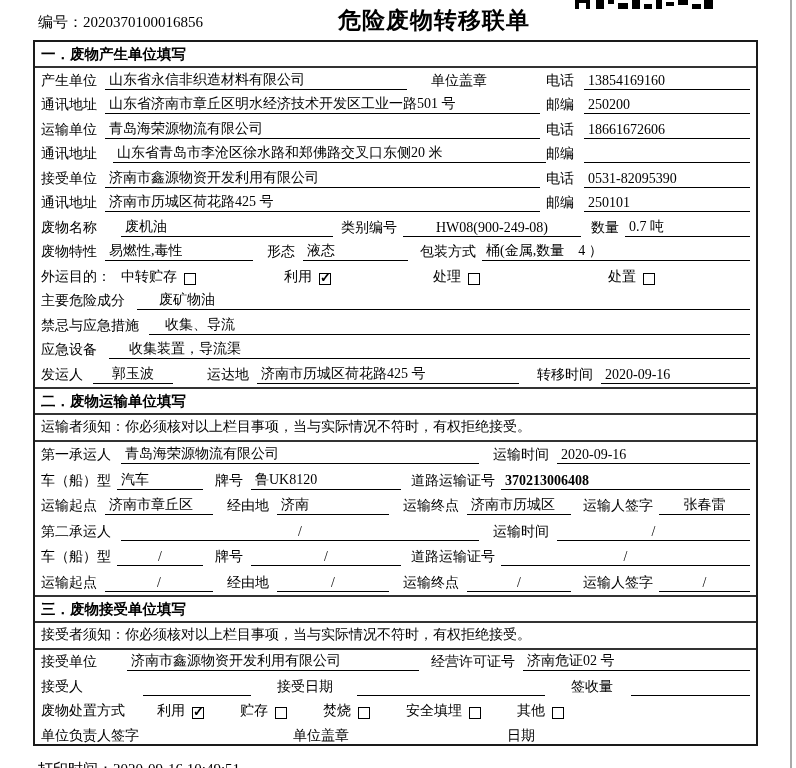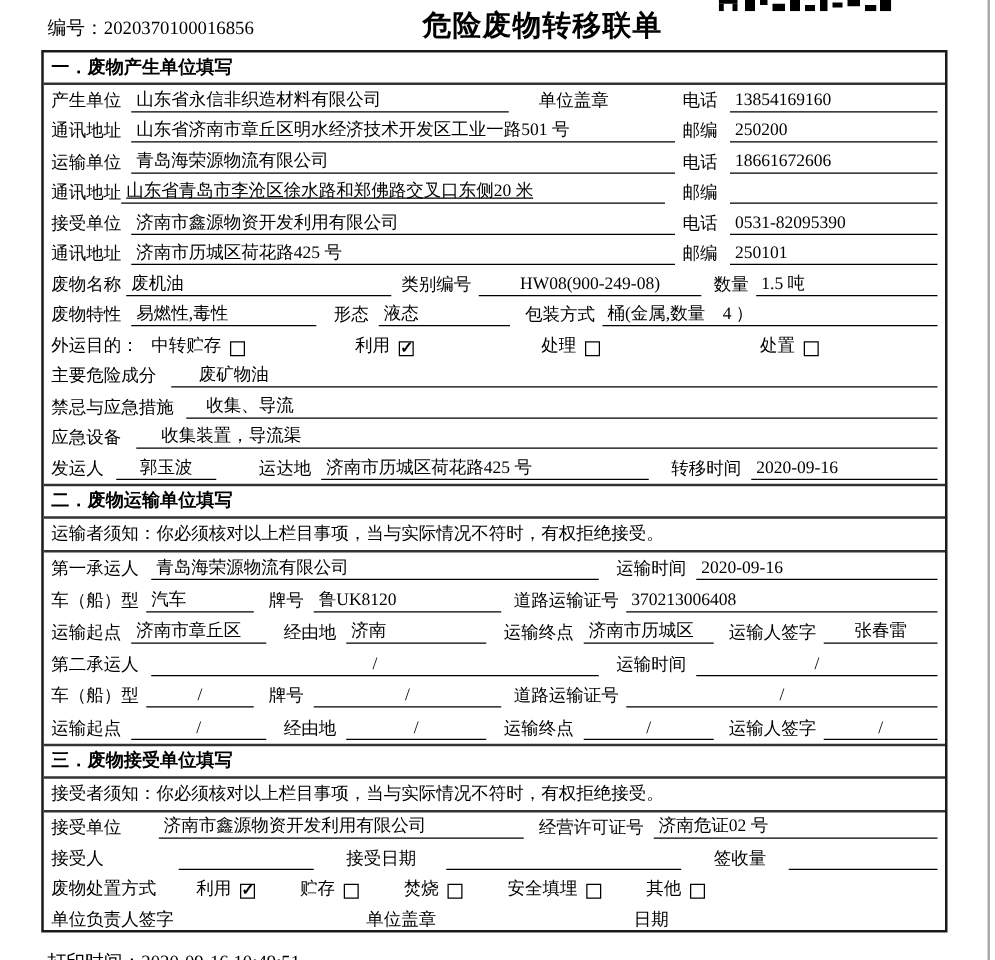--- a/index.html
+++ b/index.html
@@ -98,21 +98,21 @@
         <span class="lbl">运输单位</span>
         <span class="ul" style="width:435px;margin-left:8px;">青岛海荣源物流有限公司</span>
       </div>
       <span class="lbl" style="padding-right:10px;">电话</span>
       <span class="ul fill">18661672606</span>
     </div>
 
     <div class="row r245">
       <div class="left-part">
         <span class="lbl">通讯地址</span>
-        <span class="ul" style="width:435px;margin-left:0;text-decoration:underline;">山东省青岛市李沧区徐水路和郑佛路交叉口东侧20 米</span>
+        <span class="ul" style="width:435px;margin-left:16px;">山东省青岛市李沧区徐水路和郑佛路交叉口东侧20 米</span>
       </div>
       <span class="lbl" style="padding-right:10px;">邮编</span>
       <span class="ul fill"></span>
     </div>
 
     <div class="row r245">
       <div class="left-part">
         <span class="lbl">接受单位</span>
         <span class="ul" style="width:435px;margin-left:8px;">济南市鑫源物资开发利用有限公司</span>
       </div>
@@ -124,25 +124,25 @@
       <div class="left-part">
         <span class="lbl">通讯地址</span>
         <span class="ul" style="width:435px;margin-left:8px;">济南市历城区荷花路425 号</span>
       </div>
       <span class="lbl" style="padding-right:10px;">邮编</span>
       <span class="ul fill">250101</span>
     </div>
 
     <div class="row r245">
       <span class="lbl">废物名称</span>
-      <span class="ul" style="width:212px;margin-left:4px;">废机油</span>
+      <span class="ul" style="width:212px;margin-left:24px;">废机油</span>
       <span class="lbl" style="margin-left:8px;">类别编号</span>
       <span class="ul c" style="width:178px;margin-left:6px;">HW08(900-249-08)</span>
       <span class="lbl" style="margin-left:10px;">数量</span>
-      <span class="ul fill" style="margin-left:6px;">1.5 吨</span>
+      <span class="ul fill" style="margin-left:6px;">0.7 吨</span>
     </div>
 
     <div class="row r245">
       <span class="lbl">废物特性</span>
       <span class="ul" style="width:148px;margin-left:8px;">易燃性,毒性</span>
       <span class="lbl" style="margin-left:14px;">形态</span>
       <span class="ul" style="width:105px;margin-left:8px;">液态</span>
       <span class="lbl" style="margin-left:12px;">包装方式</span>
       <span class="ul fill" style="margin-left:6px;">桶(金属,数量　4 ）</span>
     </div>
@@ -196,21 +196,21 @@
       <span class="lbl" style="margin-left:14px;">运输时间</span>
       <span class="ul fill" style="margin-left:8px;">2020-09-16</span>
     </div>
 
     <div class="row r255">
       <span class="lbl">车（船）型</span>
       <span class="ul" style="width:86px;margin-left:6px;">汽车</span>
       <span class="lbl" style="margin-left:12px;">牌号</span>
       <span class="ul" style="width:150px;margin-left:8px;">鲁UK8120</span>
       <span class="lbl" style="margin-left:10px;">道路运输证号</span>
-      <span class="ul fill" style="margin-left:6px;">370213006408</span>
+      <span class="ul fill" style="margin-left:6px;font-weight:bold;">370213006408</span>
     </div>
 
     <div class="row r255">
       <span class="lbl">运输起点</span>
       <span class="ul" style="width:108px;margin-left:8px;">济南市章丘区</span>
       <span class="lbl" style="margin-left:14px;">经由地</span>
       <span class="ul" style="width:112px;margin-left:8px;">济南</span>
       <span class="lbl" style="margin-left:14px;">运输终点</span>
       <span class="ul" style="width:104px;margin-left:8px;">济南市历城区</span>
       <span class="lbl" style="margin-left:12px;">运输人签字</span>

